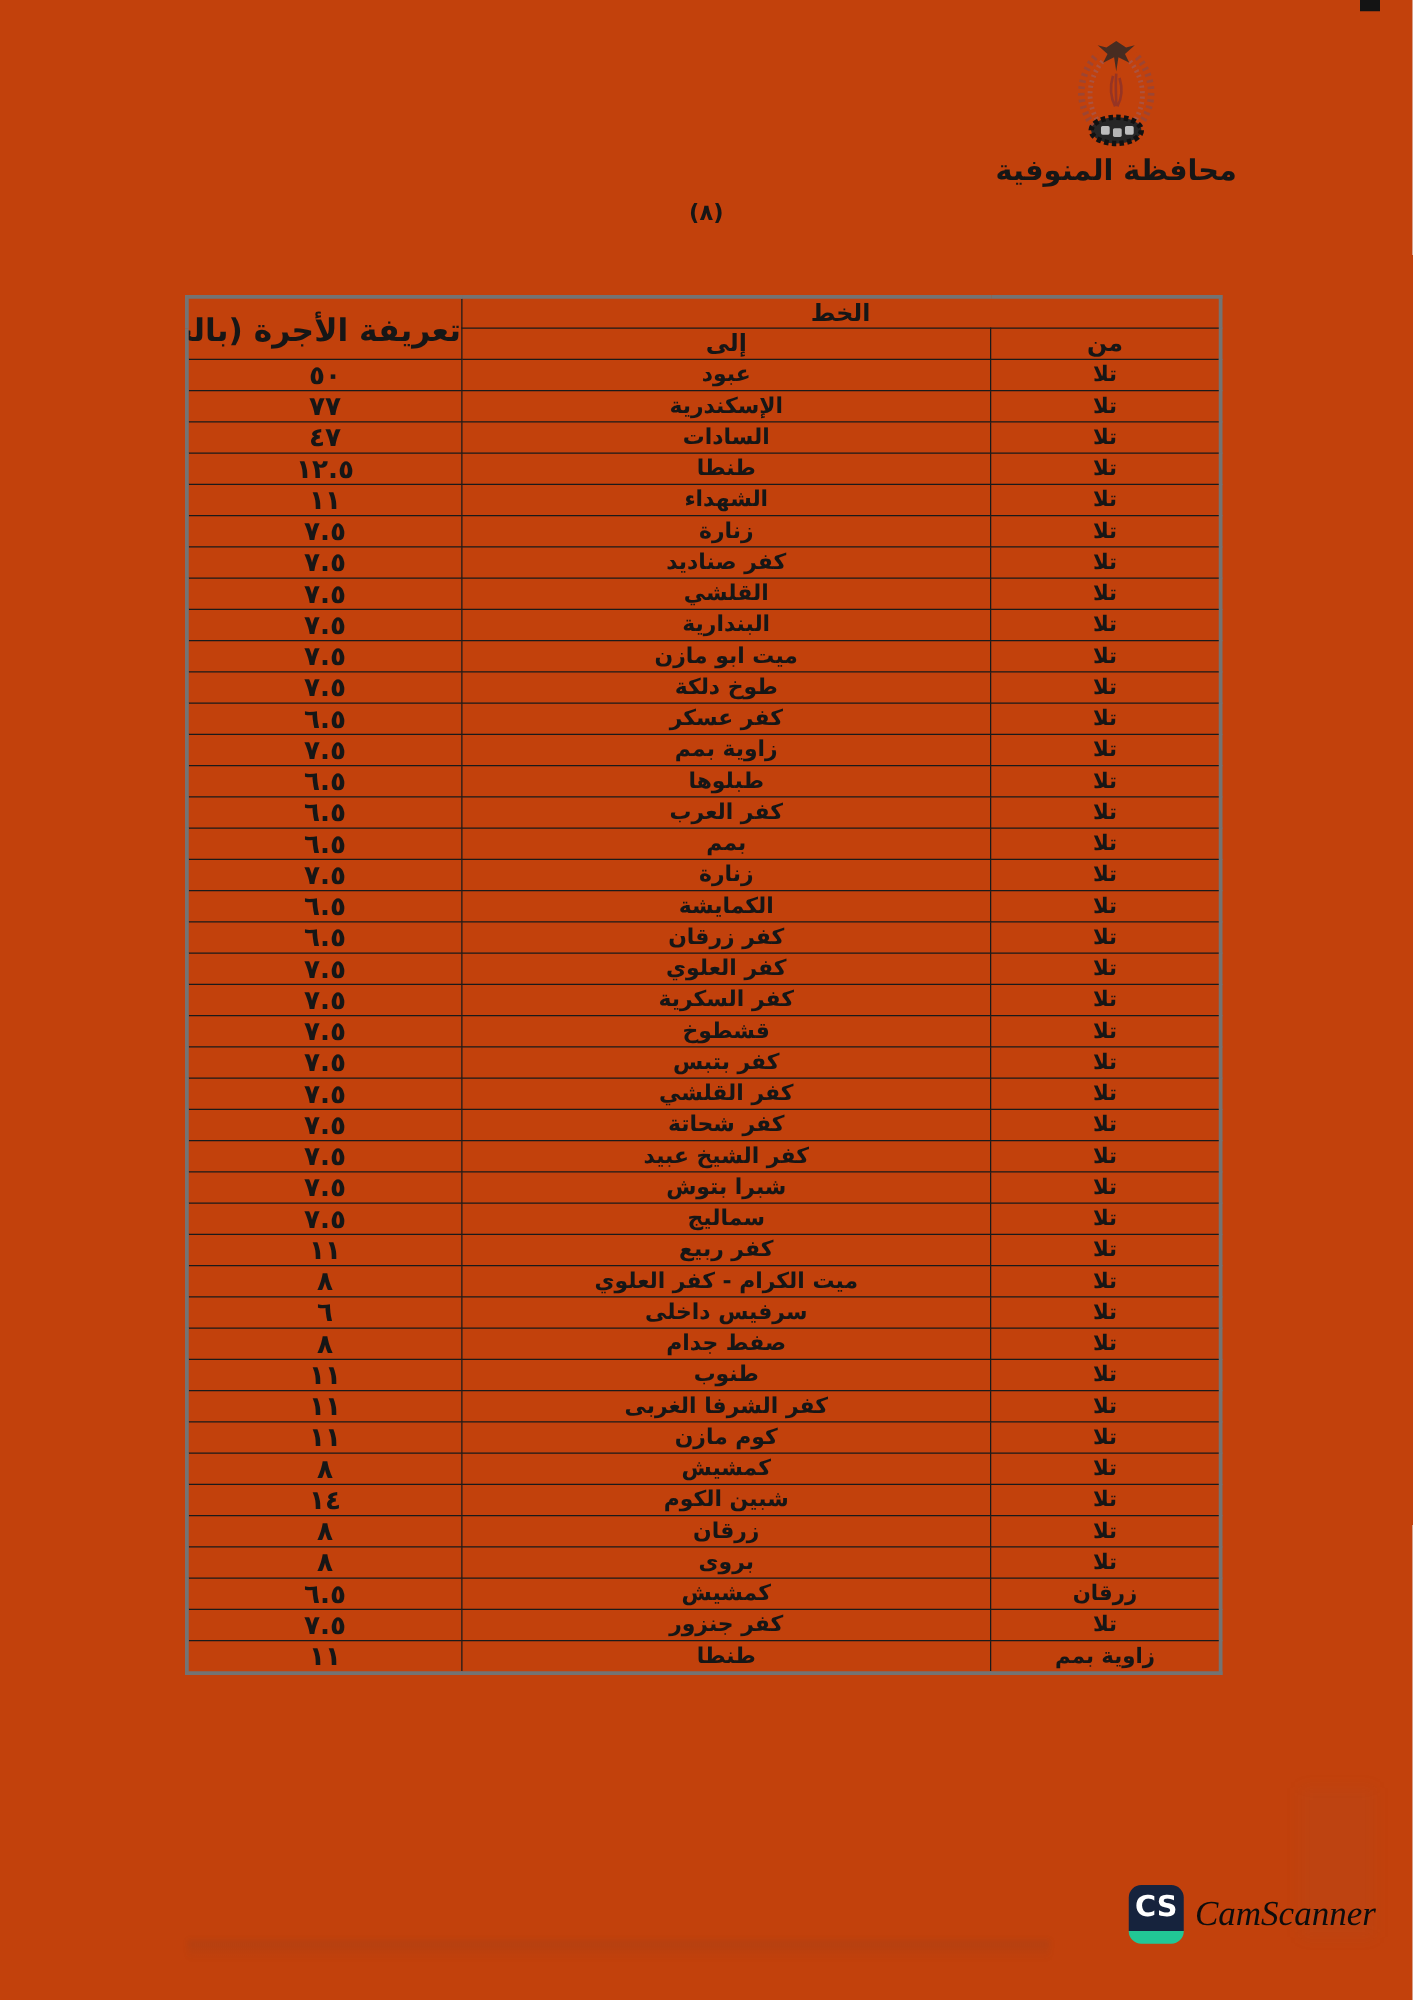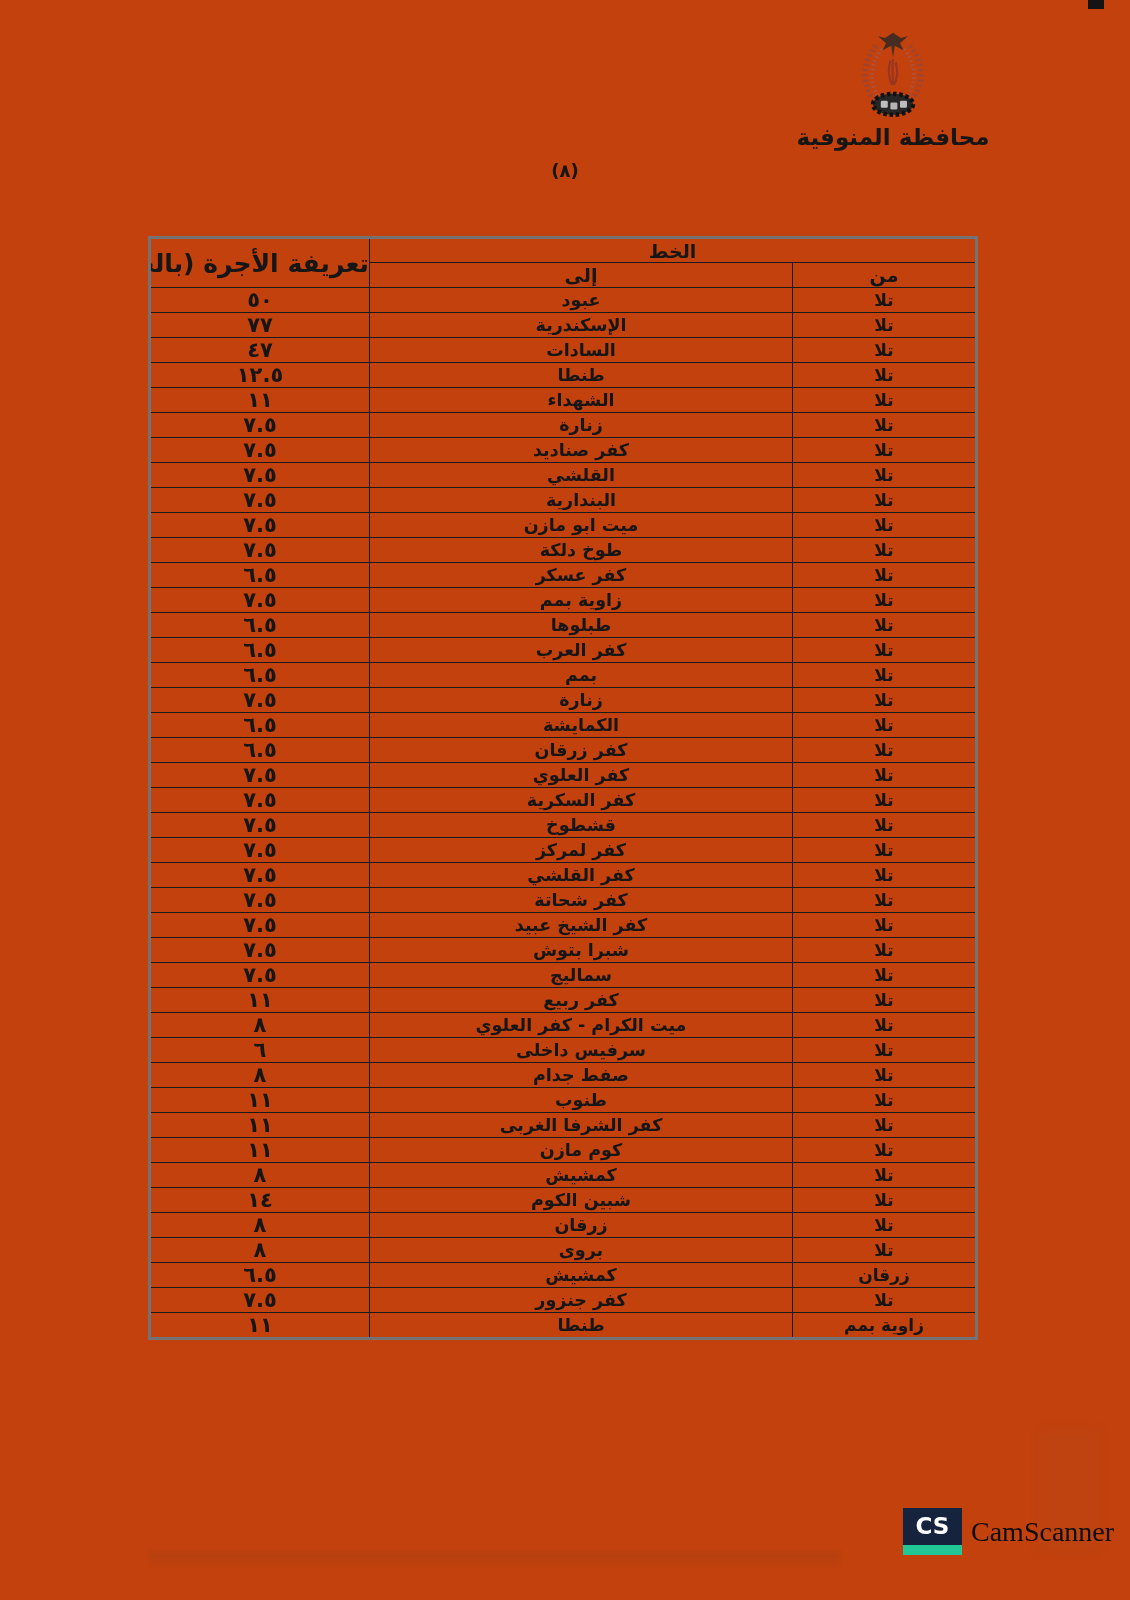--- a/index.html
+++ b/index.html
@@ -76,32 +76,32 @@
     background:rgba(120,120,120,0.05);
     filter:blur(6px);
   }
   
   .camscanner {
     position:absolute; left:903px; top:1508px;
     display:flex; align-items:center; gap:9px;
     direction:ltr;
   }
   .cs-icon {
-    width:59px; height:47px; border-radius:0;
+    width:44px; height:47px; border-radius:10px;
     background:linear-gradient(to bottom, #16233d 79%, #21c795 79%);
     display:flex; align-items:flex-start; justify-content:center;
   }
   .cs-icon span {
     color:#ffffff; font-size:23px; font-weight:bold;
     line-height:36px;
     font-family:"DejaVu Sans", sans-serif;
   }
   .cs-label {
     font-family:"Liberation Serif", serif;
-    font-size:28px; color:#0d0d0d;
+    font-size:28px; color:#0d0d0d;font-style:italic;
   }
 </style>
 </head>
 <body>
 
 <div class="page">
 
   <div class="corner-mark"></div>
 
   <div class="logo-block">
@@ -272,21 +272,21 @@
     </tr>
 
     <tr>
       <td class="from-cell">تلا</td>
       <td class="to-cell">قشطوخ</td>
       <td class="fare-cell">٧.٥</td>
     </tr>
 
     <tr>
       <td class="from-cell">تلا</td>
-      <td class="to-cell">كفر لمركز</td>
+      <td class="to-cell">كفر بتبس</td>
       <td class="fare-cell">٧.٥</td>
     </tr>
 
     <tr>
       <td class="from-cell">تلا</td>
       <td class="to-cell">كفر القلشي</td>
       <td class="fare-cell">٧.٥</td>
     </tr>
 
     <tr>

